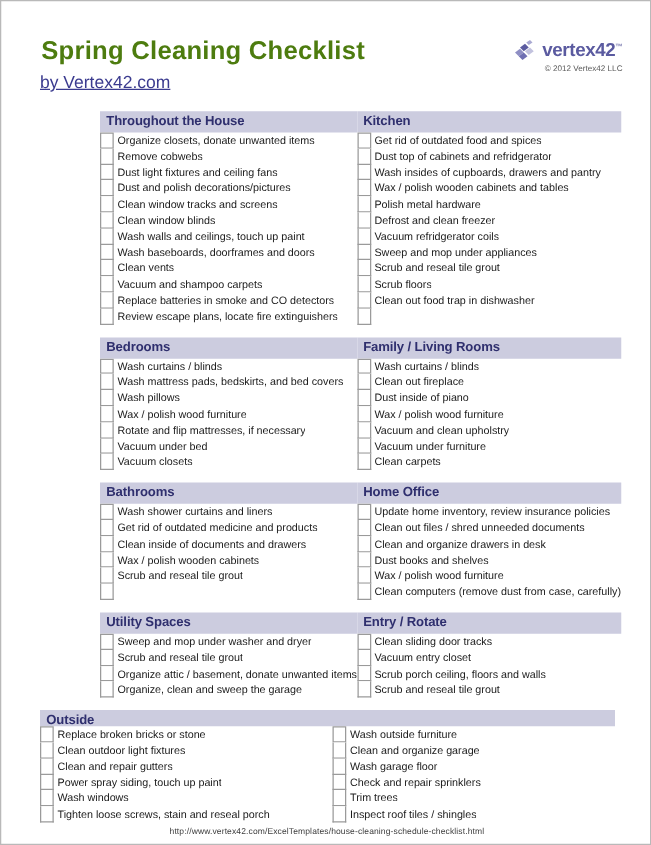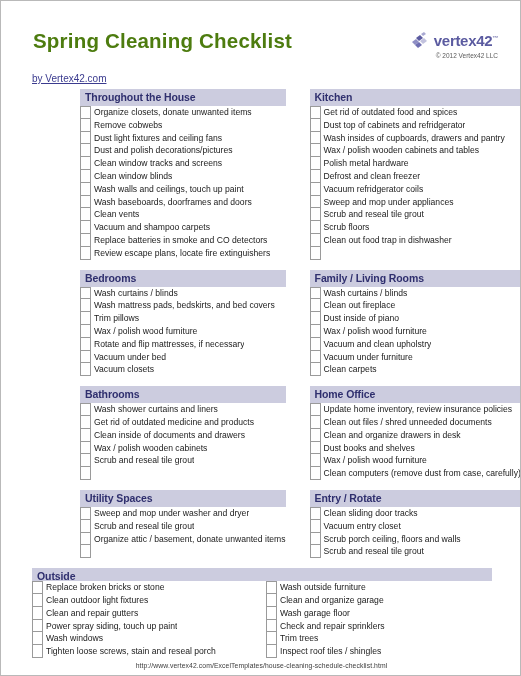--- a/index.html
+++ b/index.html
@@ -31,22 +31,22 @@
     top: 28px;
     font-size: 20.5px;
     font-weight: bold;
     color: #4d7c0f;
     letter-spacing: 0.2px;
     white-space: nowrap;
   }
   #subtitle-link {
     position: absolute;
     left: 31px;
-    top: 72px;
-    font-size: 10px;
+    top: 56px;
+    font-size: 14px;
     color: #3b3b8f;
     white-space: nowrap;
   }
   
   #logo-block {
     position: absolute;
     right: 22px;
     top: 30px;
     text-align: right;
   }
@@ -81,21 +81,21 @@
   }
   
   #content {
     position: absolute;
     left: 31px;
     top: 88px;
     width: 460px;
   }
   .columns {
     display: flex;
-    gap: 24px;
+    gap: 0;
     padding-left: 48px;
   }
   .col {
     width: 226px;
   }
   .section {
     margin-bottom: 10px;
   }
   .section-head {
     background: #ccccdf;
@@ -257,21 +257,21 @@
               <li class="item">
                 <span class="cbox"></span>
                 <span class="item-label">Wash curtains / blinds</span>
               </li>
               <li class="item">
                 <span class="cbox"></span>
                 <span class="item-label">Wash mattress pads, bedskirts, and bed covers</span>
               </li>
               <li class="item">
                 <span class="cbox"></span>
-                <span class="item-label">Trim pillows</span>
+                <span class="item-label">Wash pillows</span>
               </li>
               <li class="item">
                 <span class="cbox"></span>
                 <span class="item-label">Wax / polish wood furniture</span>
               </li>
               <li class="item">
                 <span class="cbox"></span>
                 <span class="item-label">Rotate and flip mattresses, if necessary</span>
               </li>
               <li class="item">
@@ -323,20 +323,21 @@
               <li class="item">
                 <span class="cbox"></span>
                 <span class="item-label">Scrub and reseal tile grout</span>
               </li>
               <li class="item">
                 <span class="cbox"></span>
                 <span class="item-label">Organize attic / basement, donate unwanted items</span>
               </li>
               <li class="item">
                 <span class="cbox"></span>
+                <span class="item-label">Organize, clean and sweep the garage</span>
               </li>
             </ul>
           </div>
         </div>
       <div class="col" id="right-col">
           <div class="section">
             <div class="section-head">Kitchen</div>
             <ul class="items">
               <li class="item">
                 <span class="cbox"></span>

